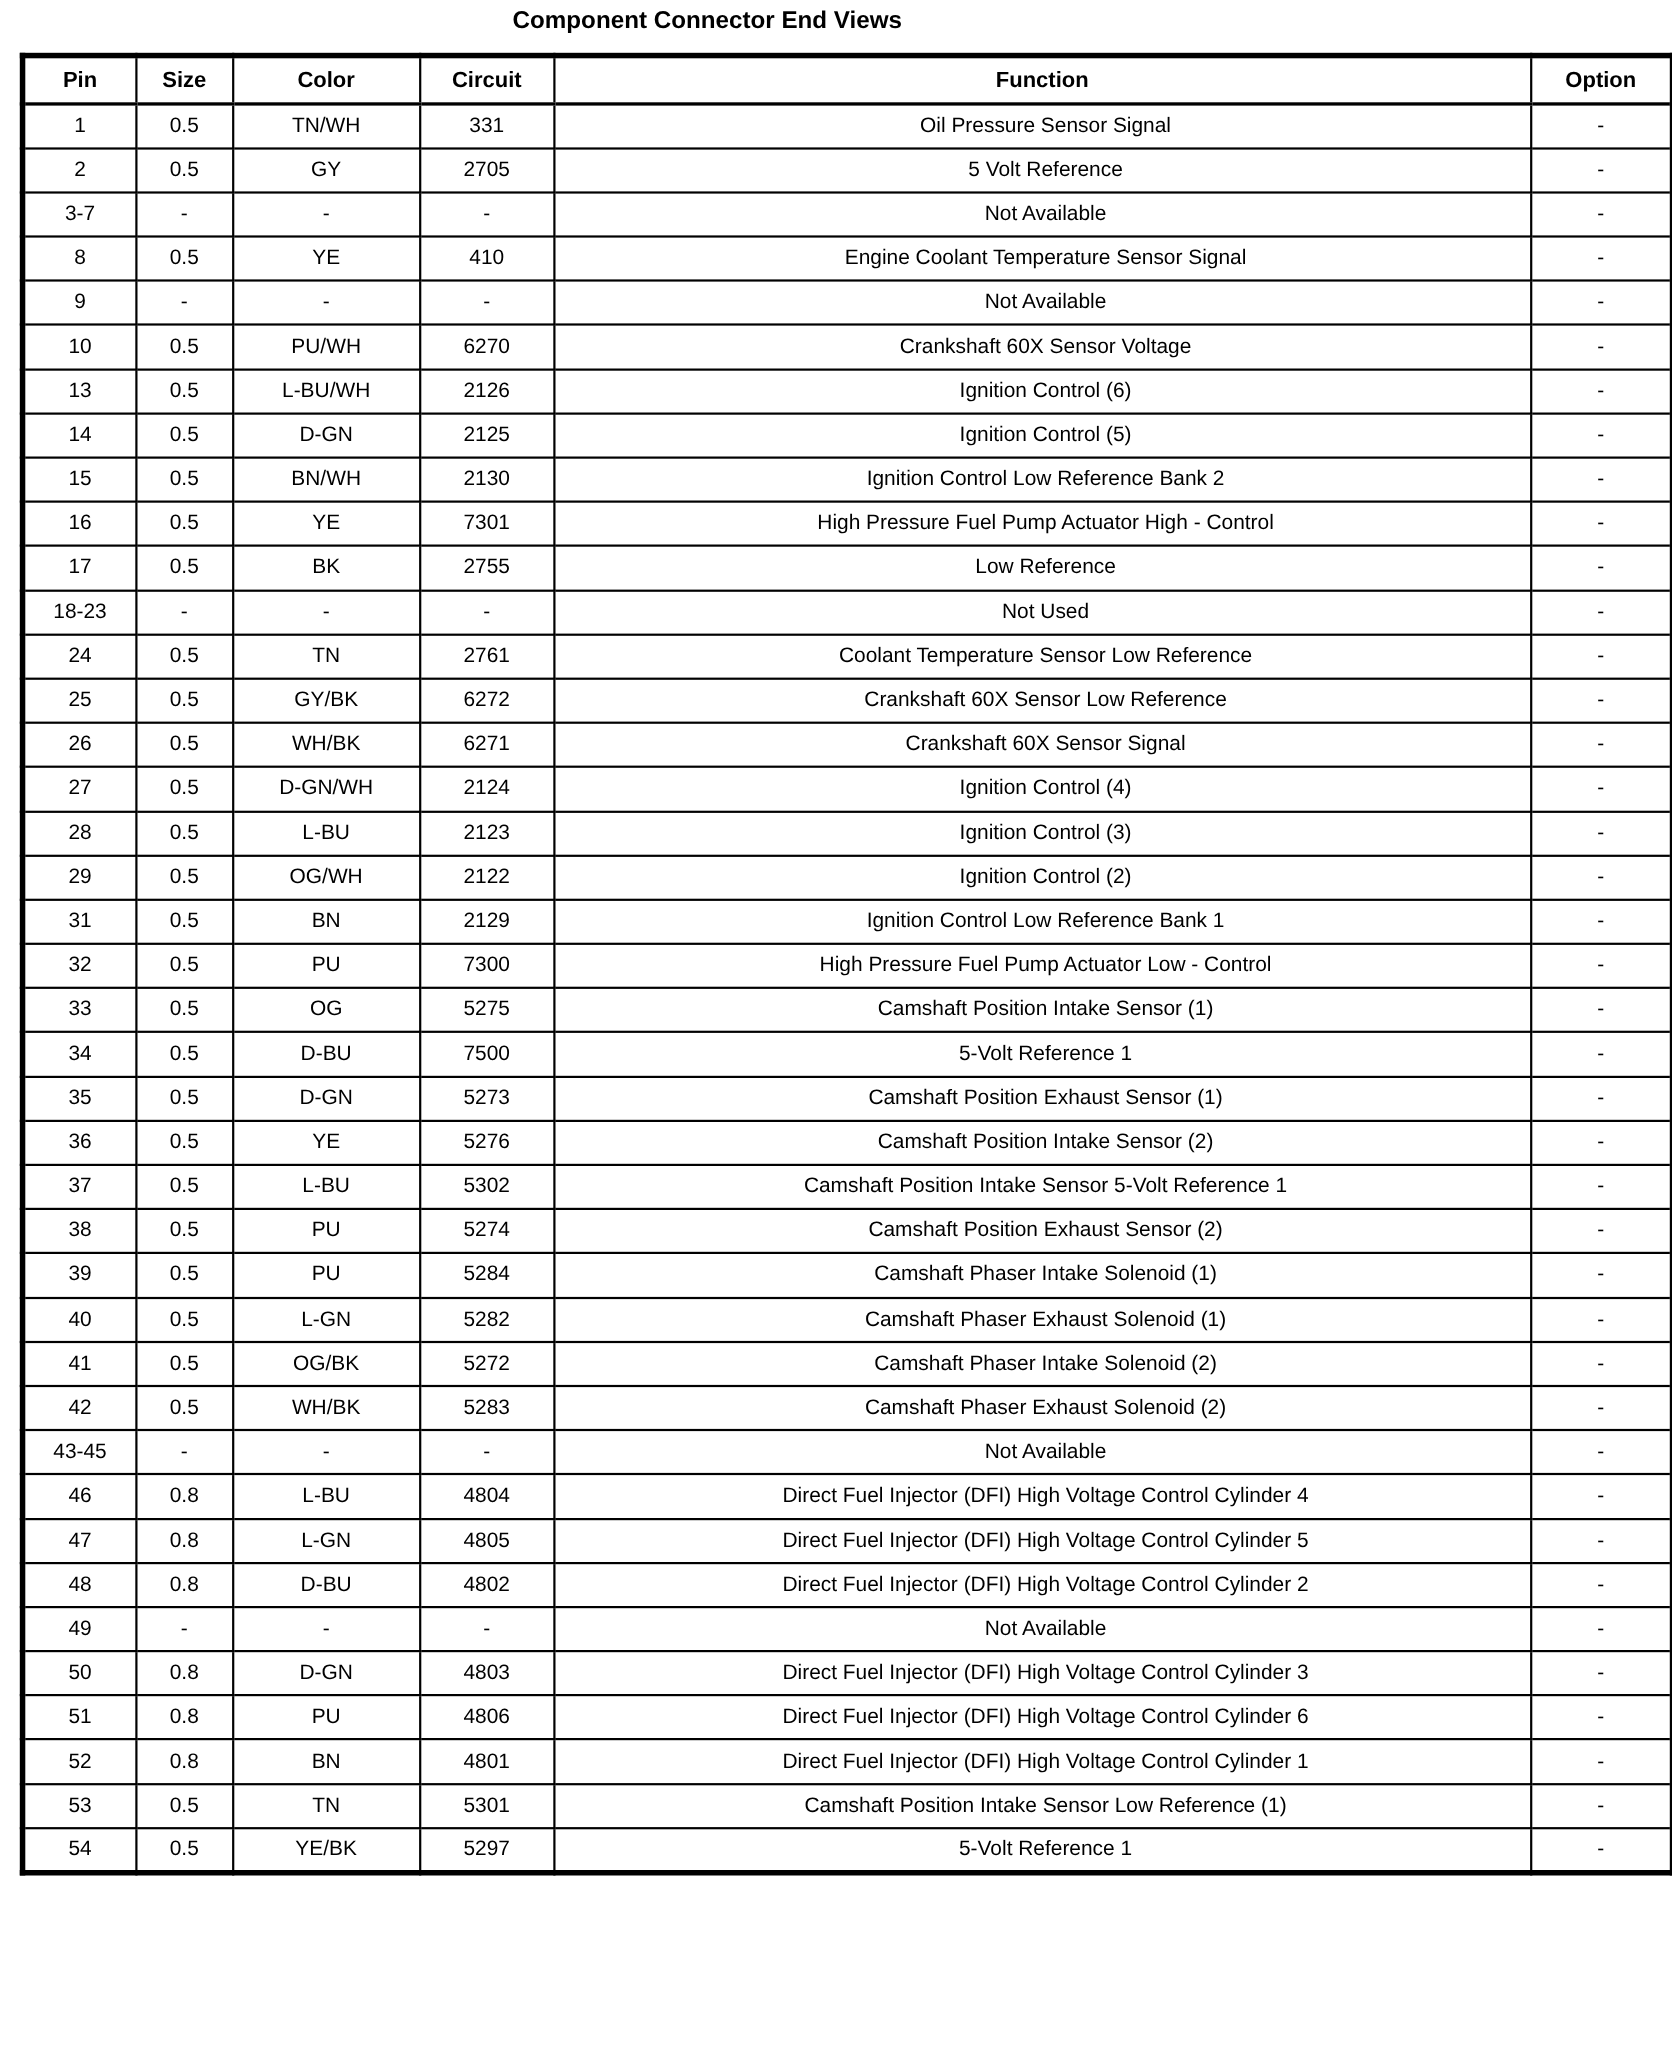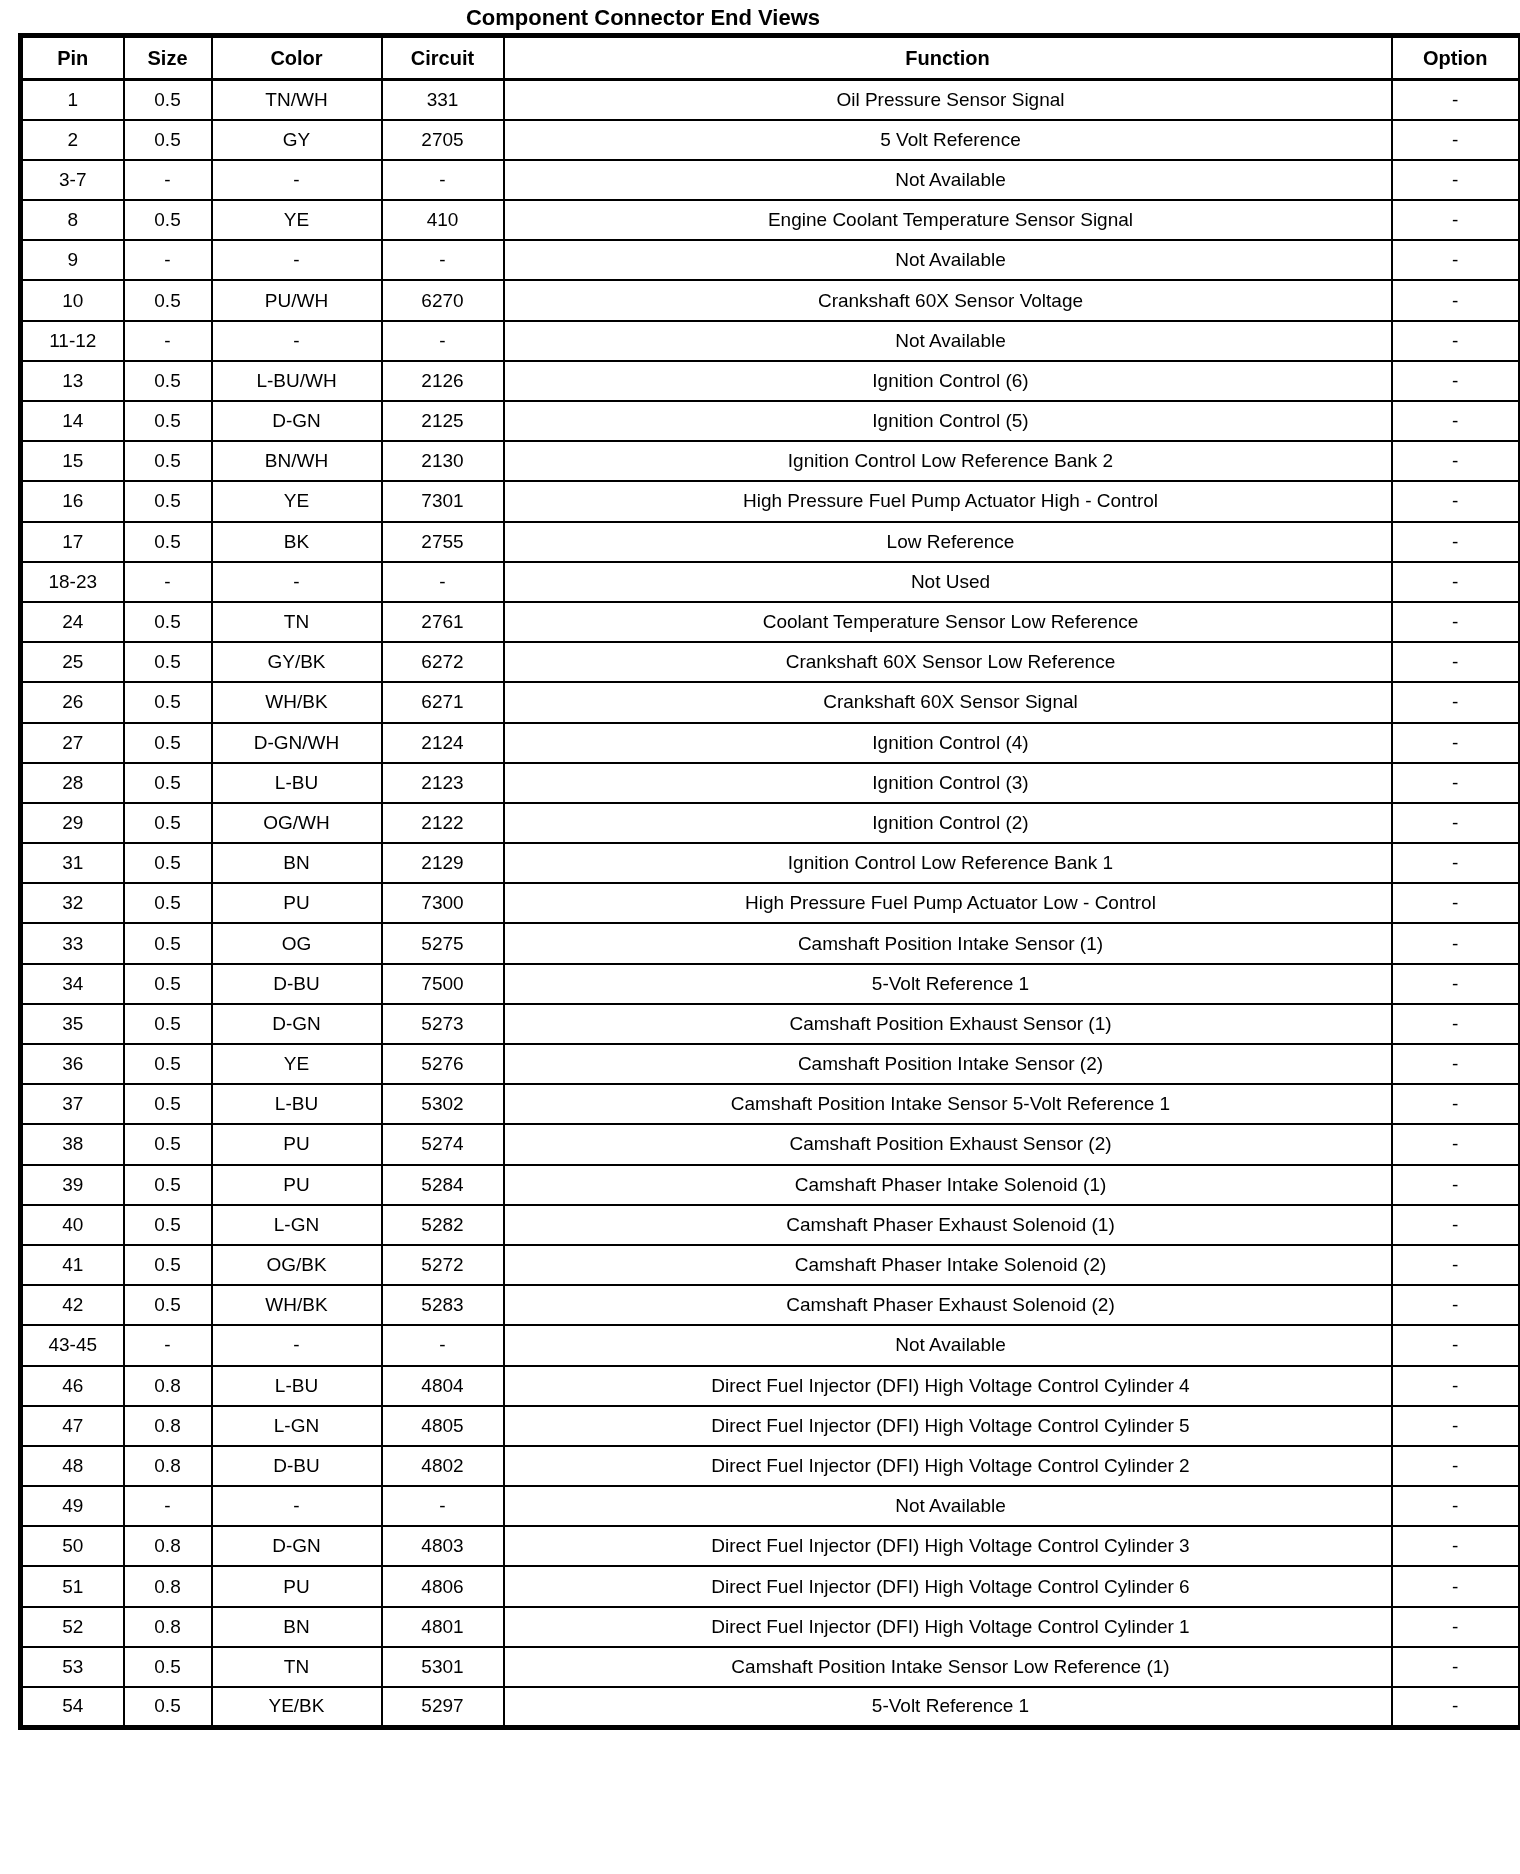--- a/index.html
+++ b/index.html
@@ -11,21 +11,21 @@
     height: 1874px;
     font-family: "Liberation Sans", sans-serif;
     color: #000000;
   }
   .title {
     width: 1286px;
     text-align: center;
     font-weight: bold;
     font-size: 22px;
     padding-top: 5px;
-    height: 33px;
+    height: 48px;
     letter-spacing: 0px;
   }
   table.conn {
     border-collapse: collapse;
     table-layout: fixed;
     margin-left: 18px;
     width: 1500px;
     border: 5px solid #000;
   }
   table.conn th, table.conn td {
@@ -112,28 +112,20 @@
   </tr>
       <tr>
     <td>10</td>
     <td>0.5</td>
     <td>PU/WH</td>
     <td>6270</td>
     <td class="fn">Crankshaft 60X Sensor Voltage</td>
     <td>-</td>
   </tr>
       <tr>
-    <td>11-12</td>
-    <td>-</td>
-    <td>-</td>
-    <td>-</td>
-    <td class="fn">Not Available</td>
-    <td>-</td>
-  </tr>
-      <tr>
     <td>13</td>
     <td>0.5</td>
     <td>L-BU/WH</td>
     <td>2126</td>
     <td class="fn">Ignition Control (6)</td>
     <td>-</td>
   </tr>
       <tr>
     <td>14</td>
     <td>0.5</td>

